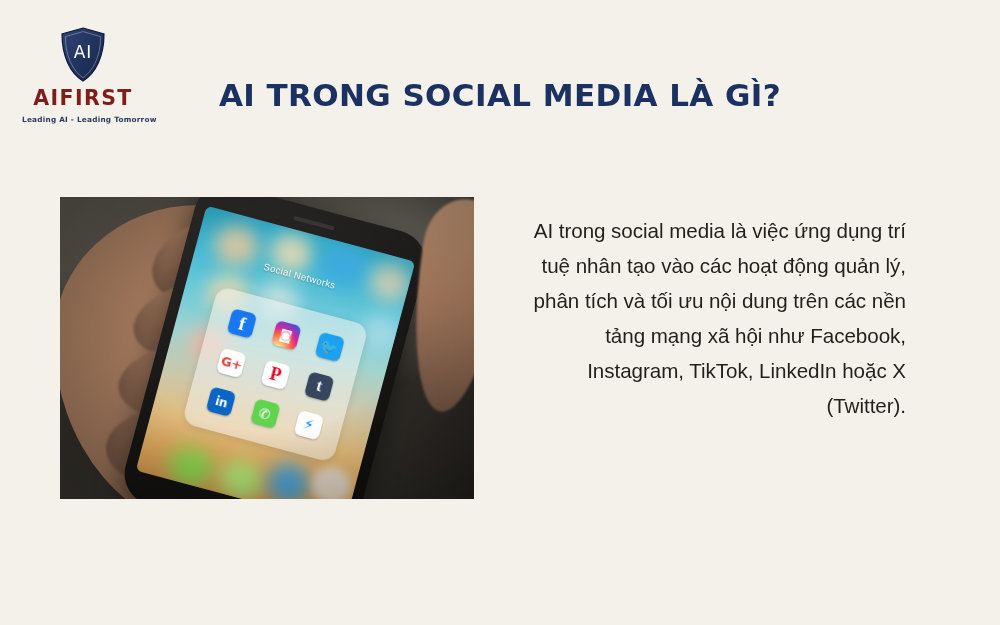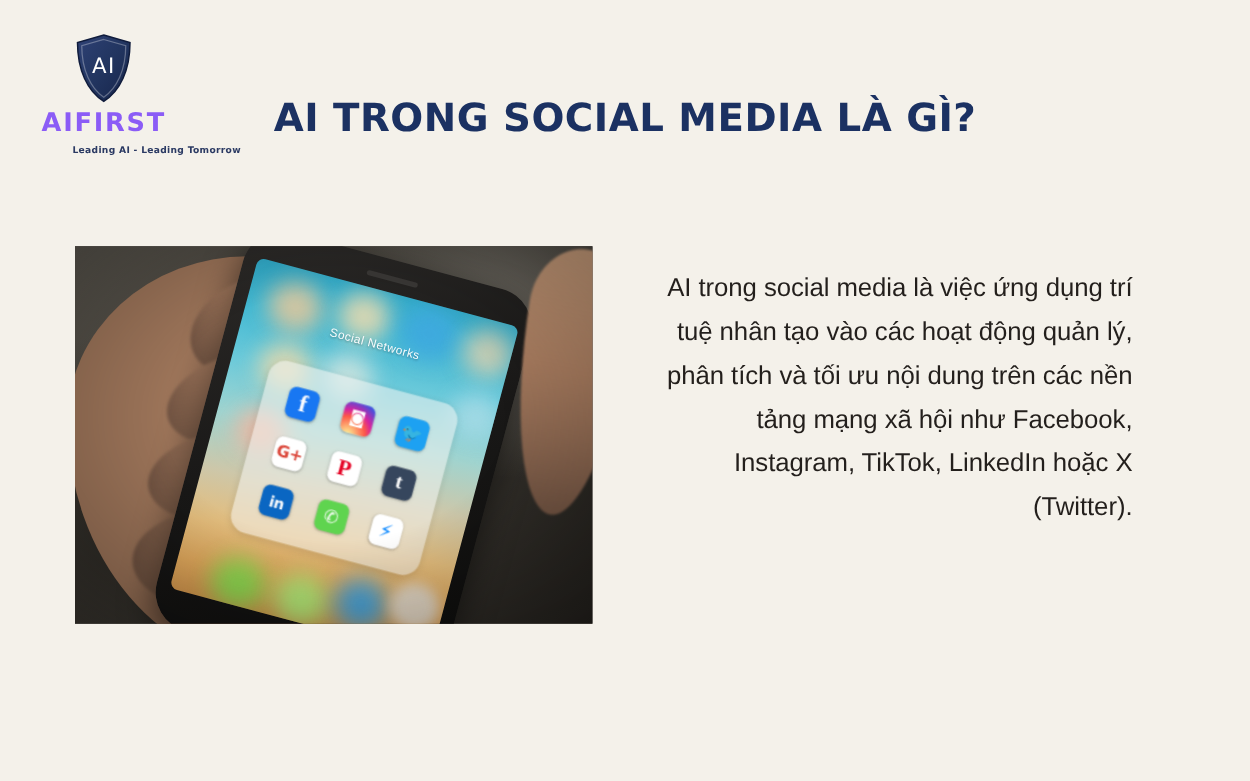--- a/index.html
+++ b/index.html
@@ -38,33 +38,32 @@
     display: flex;
     align-items: center;
     justify-content: center;
   }
   .brand-wordmark {
     margin-top: 2px;
     font-family: "DejaVu Sans", sans-serif;
     font-size: 20.5px;
     font-weight: 700;
     letter-spacing: 1.4px;
-    color: #8b5cf6;
+    color: #7f1d1d;
     line-height: 1;
   }
   .brand-tagline {
     margin-top: 7px;
     font-family: "DejaVu Sans", sans-serif;
     font-size: 7.3px;
     font-weight: 700;
     letter-spacing: 0.25px;
     color: #2b3a63;
     line-height: 1;
     white-space: nowrap;
-    margin-left: 36px;
   }
 
   
   .slide-title {
     position: absolute;
     left: 0;
     top: 57px;
     width: 1000px;
     text-align: center;
     font-family: "DejaVu Sans", sans-serif;

